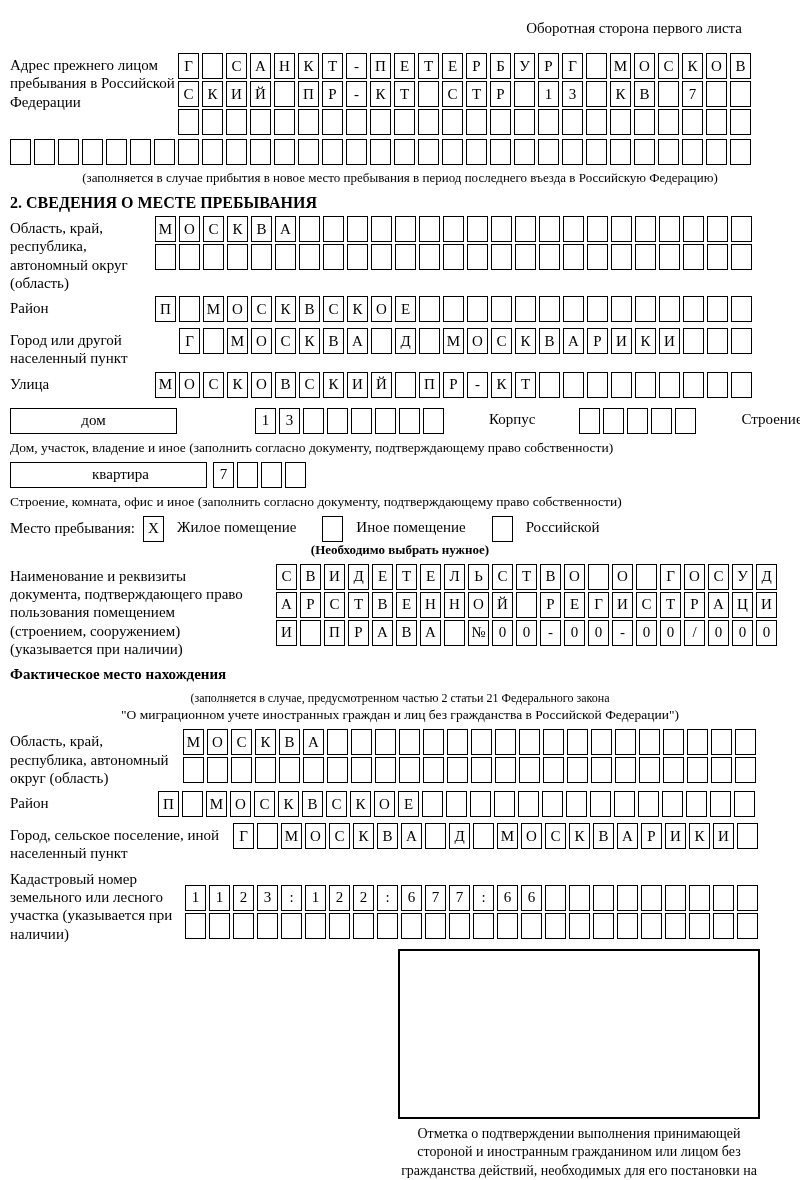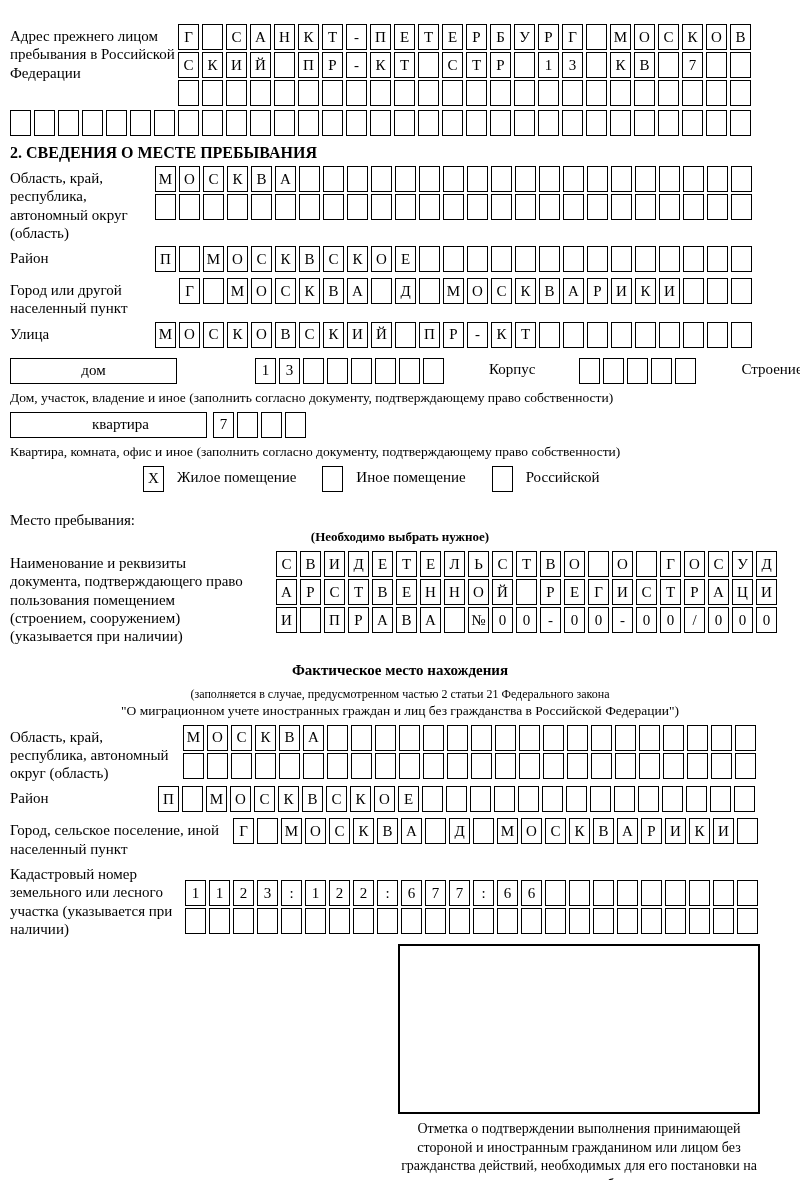--- a/index.html
+++ b/index.html
@@ -18,37 +18,38 @@
   .boxrow{display:flex;flex-wrap:nowrap;margin-bottom:2px;}
   .cell{
     width:21px;height:26px;box-sizing:border-box;flex-shrink:0;
     border:1.8px solid #000;margin-right:3px;
     display:flex;align-items:center;justify-content:center;
     font-size:15px;line-height:1;
   }
   .fullrow{margin-top:2px;}
   .note{text-align:center;font-size:13px;margin-top:5px;}
   .sect-title{font-weight:bold;font-size:16px;margin-top:8px;}
-  .sub-title{text-align:center;font-weight:bold;font-size:15px;margin-top:16px;}
+  .sub-title{text-align:left;font-weight:bold;font-size:15px;margin-top:8px;}
   .fieldbox{
     box-sizing:border-box;border:1.8px solid #000;height:26px;flex-shrink:0;
     display:flex;align-items:center;justify-content:center;font-size:15px;
   }
   .gap6{width:6px;flex-shrink:0;}
   .inline-lbl{font-size:15px;padding:3px 8px 0 6px;white-space:nowrap;}
   .chk-lbl{font-size:15px;padding:3px 26px 0 10px;white-space:nowrap;}
   .stamp-wrap{margin-left:388px;margin-top:6px;}
   .stamp-box{width:362px;height:170px;border:2px solid #000;box-sizing:border-box;}
   .stamp-caption{width:380px;margin-left:-9px;text-align:center;font-size:14px;line-height:1.32;margin-top:6px;}
 </style>
 </head>
 <body>
 
 <div class="page">
 
+  <div class="corner">Оборотная сторона первого листа</div>
 
   <div class="line" style="margin-top:16px;">
     <div class="lbl w168">Адрес прежнего лицом пребывания в Российской Федерации</div>
     <div class="stack">
       <div class="boxrow">
           <span class="cell">Г</span>
           <span class="cell"></span>
           <span class="cell">С</span>
           <span class="cell">А</span>
           <span class="cell">Н</span>
@@ -152,20 +153,21 @@
       <span class="cell"></span>
       <span class="cell"></span>
       <span class="cell"></span>
       <span class="cell"></span>
       <span class="cell"></span>
       <span class="cell"></span>
       <span class="cell"></span>
       <span class="cell"></span>
       <span class="cell"></span>
     </div>
+  <div class="note">(заполняется в случае прибытия в новое место пребывания в период последнего въезда в Российскую Федерацию)</div>
 
   <div class="sect-title">2. СВЕДЕНИЯ О МЕСТЕ ПРЕБЫВАНИЯ</div>
 
   <div class="line">
     <div class="lbl w145">Область, край, республика, автономный округ (область)</div>
     <div class="stack">
       <div class="boxrow">
           <span class="cell">М</span>
           <span class="cell">О</span>
           <span class="cell">С</span>
@@ -348,24 +350,24 @@
   <div class="line" style="margin-top:6px;">
     <div class="fieldbox" style="width:197px;padding-left:24px;">квартира</div>
     <div class="gap6"></div>
     <div class="boxrow">
         <span class="cell">7</span>
         <span class="cell"></span>
         <span class="cell"></span>
         <span class="cell"></span>
       </div>
   </div>
-  <div style="font-size:13.5px;margin-top:4px;">Квартира, комната, офис и иное (заполнить согласно документу, подтверждающему право собственности)</div>
+  <div style="font-size:13.5px;margin-top:4px;">Строение, комната, офис и иное (заполнить согласно документу, подтверждающему право собственности)</div>
 
   <div class="line" style="margin-top:6px;">
-    <div class="lbl" style="padding-right:8px;margin-top:42px;">Место пребывания:</div>
+    <div class="lbl" style="padding-right:8px;">Место пребывания:</div>
     <span class="cell">X</span>
     <div class="chk-lbl">Жилое помещение</div>
     <span class="cell"></span>
     <div class="chk-lbl">Иное помещение</div>
     <span class="cell"></span>
     <div class="chk-lbl">Российской</div>
   </div>
   <div class="note" style="margin-top:0;font-weight:bold;">(Необходимо выбрать нужное)</div>
 
   <div class="line" style="margin-top:6px;gap:28px;">

